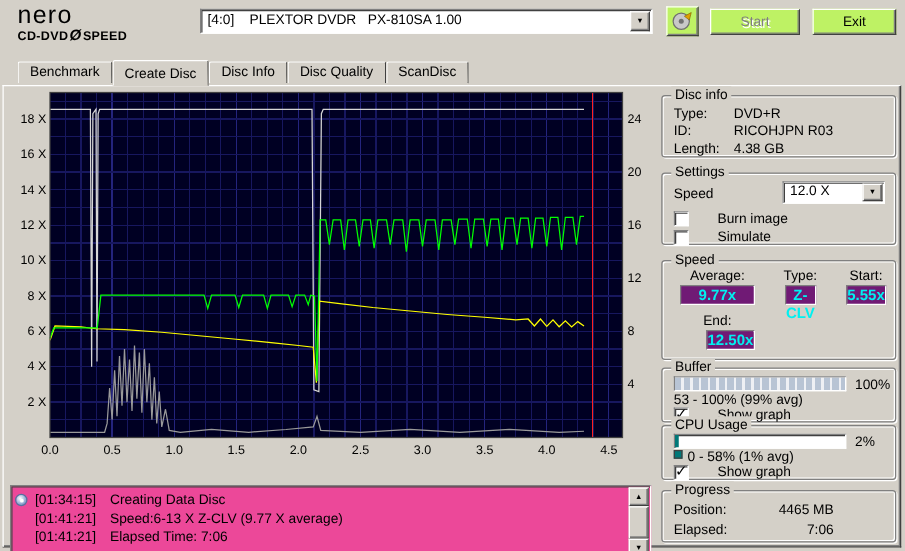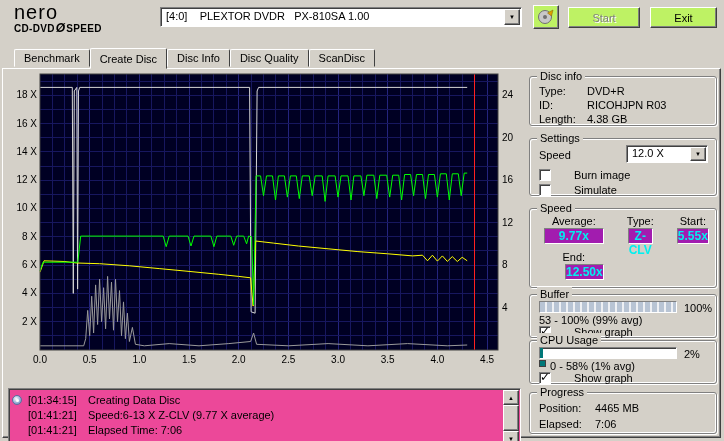--- a/index.html
+++ b/index.html
@@ -41,34 +41,34 @@
   .settings-speed-label{position:absolute;left:9px;top:10px}
   .combo.small{left:96px;top:6px;width:82px;height:18px}
   .combo.small .combo-text{top:1px}
 
   .cbrow{position:absolute;left:9px;display:flex;align-items:flex-start;gap:23px;height:13px}
   .checkbox{width:12px;height:12px;background:#fff;border:1px solid;border-color:#808080 #fff #fff #808080;box-shadow:inset 1px 1px 0 #404040;position:relative;flex:none}
   .check-glyph{position:absolute;left:0;top:-3px;font-size:12px;font-weight:bold}
 
   .sg-grid{position:absolute;left:2px;top:6px;right:2px;display:grid;grid-template-columns:1fr 1fr 1fr}
   .sg-lab{text-align:center;line-height:12px;height:12px}
-  .lcd{height:16px;margin:1px 12px 7px;background:#a21caf;border:1px solid;border-color:#808080 #fff #fff #808080;font-weight:bold;font-size:12px;text-align:center;line-height:14px;color:#00f0f0}
+  .lcd{height:16px;margin:1px 12px 7px;background:#701a75;border:1px solid;border-color:#808080 #fff #fff #808080;font-weight:bold;font-size:12px;text-align:center;line-height:14px;color:#00f0f0}
 
   .bar{position:absolute;left:9px;top:6px;width:138px;height:12px;background:#fff;border:1px solid;border-color:#808080 #fff #fff #808080;box-shadow:inset 1px 1px 0 #404040;overflow:hidden}
   .bar-fill{height:100%}
   .bar-fill.buffer{background:repeating-linear-gradient(90deg,#b8c4d4 0,#b8c4d4 5px,#eef0f4 5px,#eef0f4 7px)}
   .bar-fill.cpu{background:#007878}
   .bar-pct{position:absolute;left:154px;top:7px}
   .range-row{position:absolute;left:9px;top:19px;display:flex;align-items:flex-start;gap:4px;height:12px}
   .swatch{width:7px;height:7px;border:1px solid #404040;flex:none}
   .graph-cb{top:31px}
 
   .pg-row{position:absolute;left:9px;display:flex;height:14px;line-height:14px}
   .pg-row .lab{width:56px}
-  .pg-row .val{width:72px;text-align:left}
+  .pg-row .val{width:72px;text-align:right}
 
   .log{position:absolute;left:8px;top:388px;width:513px;height:60px;background:#ec4899;border:1px solid;border-color:#808080 #fff #fff #808080;box-shadow:inset 1px 1px 0 #404040;z-index:3}
   .log-rows{position:absolute;left:3px;top:3px;right:19px;bottom:2px;overflow:hidden}
   .log-row{display:flex;align-items:center;height:15px}
   .icon-cell{width:16px;flex:none;display:flex;align-items:center}
   .disc-icon{width:10px;height:10px;border-radius:50%;background:radial-gradient(circle at 40% 35%,#ffffff,#9ab0d8 55%,#6880b0);border:1px solid #5870a0;position:relative}
   .disc-icon::after{content:"";position:absolute;left:3px;top:3px;width:3px;height:3px;border-radius:50%;background:#fff}
   .log-time{width:60px;flex:none}
   .sb{position:absolute;top:1px;right:1px;bottom:1px;width:16px;background:#e8e4dc}
   .sb-btn{position:absolute;left:0;width:16px;height:15px;background:#d4d0c8;border:1px solid;border-color:#fff #404040 #404040 #fff;box-shadow:inset -1px -1px 0 #808080;display:flex;align-items:center;justify-content:center}

